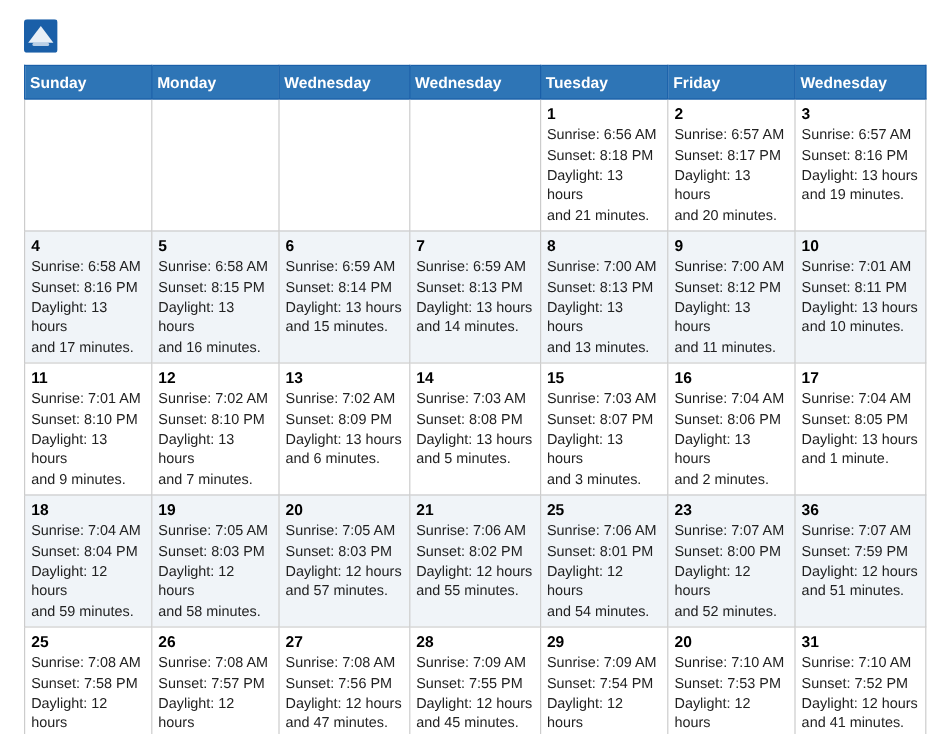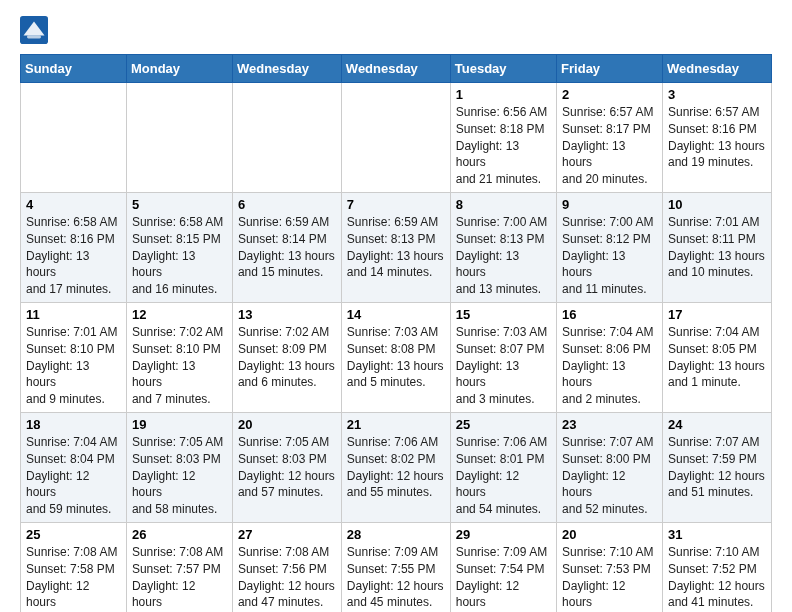--- a/index.html
+++ b/index.html
@@ -296,21 +296,21 @@
 and 54 minutes.</div>
         </td>
         <td>
           <span class="day-number">23</span>
           <div class="day-detail" style="white-space: pre-line;">Sunrise: 7:07 AM
 Sunset: 8:00 PM
 Daylight: 12 hours
 and 52 minutes.</div>
         </td>
         <td>
-          <span class="day-number">24</span>
+          <span class="day-number">36</span>
           <div class="day-detail" style="white-space: pre-line;">Sunrise: 7:07 AM
 Sunset: 7:59 PM
 Daylight: 12 hours
 and 51 minutes.</div>
         </td>
       </tr>
       <tr>
         <td>
           <span class="day-number">25</span>
           <div class="day-detail" style="white-space: pre-line;">Sunrise: 7:08 AM

